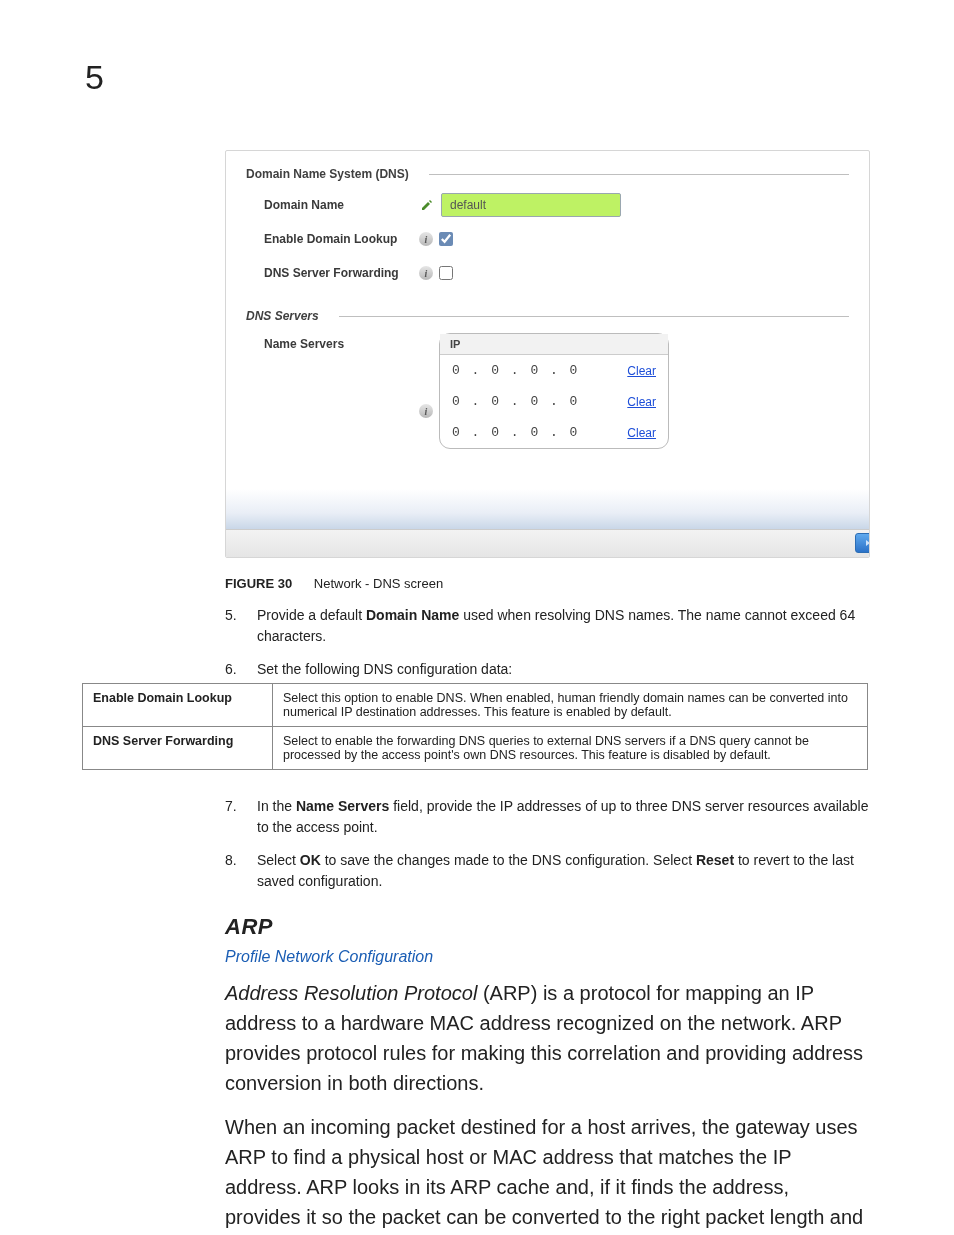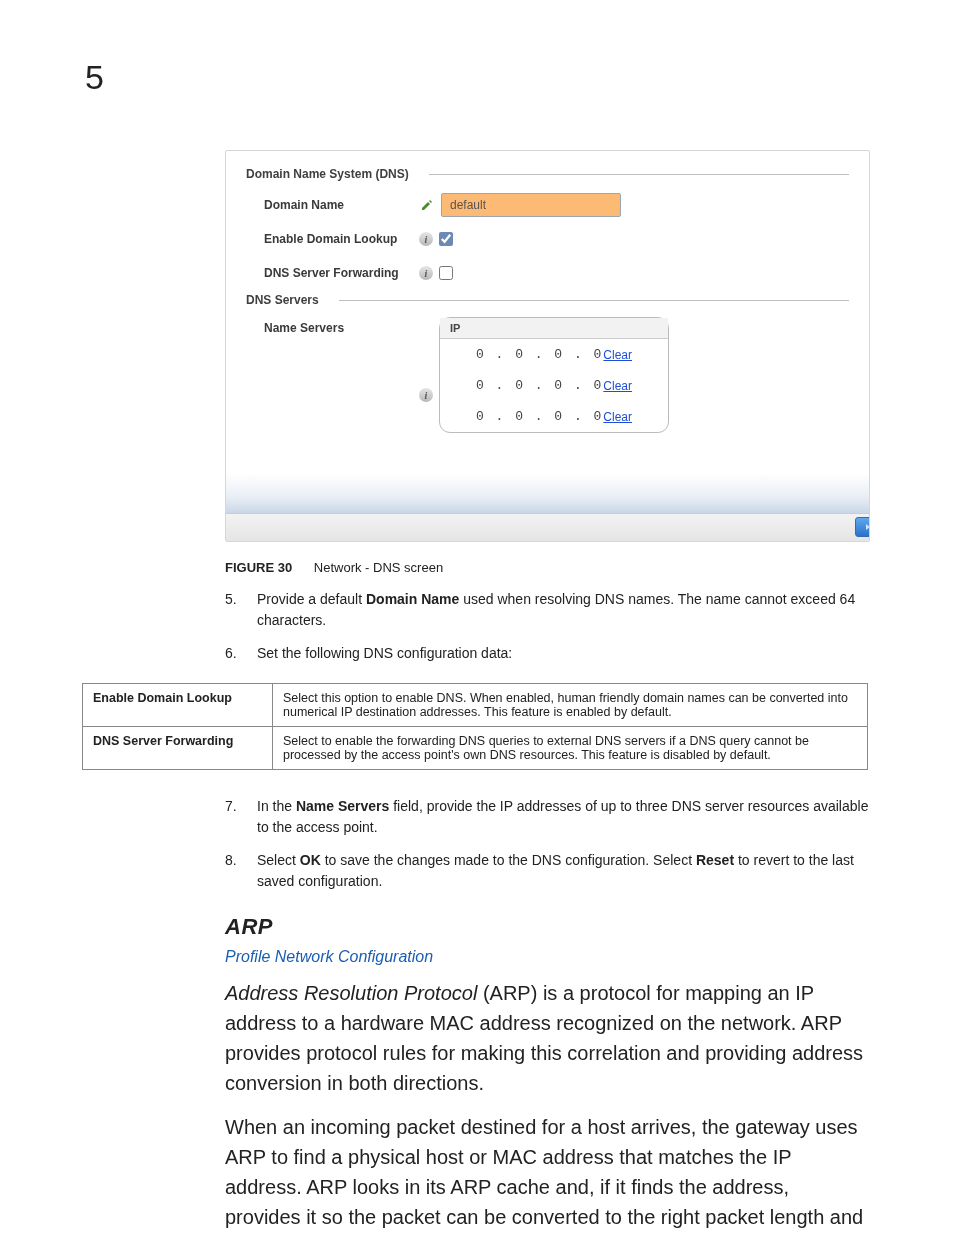--- a/index.html
+++ b/index.html
@@ -78,21 +78,21 @@
     display:inline-flex; align-items:center; justify-content:center;
     margin-right: 6px;
     flex-shrink: 0;
   }
   .info-icon::before { content:"i"; font-size:10px; }
   .edit-icon { color:#4a8b2a; }
   .text-input {
     height: 24px;
     border: 1px solid #9aa7b0;
     border-radius: 2px;
-    background: #fdba74;
+    background: #bef264;
     padding: 2px 8px;
     width: 180px;
     font-size: 12px;
     color:#555;
   }
   input[type=checkbox] {
     width: 14px; height: 14px;
     accent-color: #6b8bb5;
   }
   .ns-table {
@@ -103,21 +103,21 @@
     color:#444;
   }
   .ns-th {
     background:#f2f2f2;
     border-bottom:1px solid #ccc;
     padding: 4px 10px;
     font-weight: bold;
     font-size: 11px;
   }
   .ns-row {
-    display:flex; align-items:center; justify-content:center;
+    display:flex; align-items:center; justify-content:space-between;
     padding: 8px 12px;
     font-family: "Courier New", monospace;
     font-size: 13px;
     letter-spacing: 2px;
   }
   .ns-row .clear-link {
     font-family: Arial,sans-serif;
     letter-spacing: 0;
     font-size: 12px;
     text-decoration: underline;
@@ -242,21 +242,21 @@
         <span class="info-icon"></span>
         <input type="checkbox" checked="" style="">
       </div>
 
       <div class="row">
         <span class="lbl">DNS Server Forwarding</span>
         <span class="info-icon"></span>
         <input type="checkbox" style="">
       </div>
 
-      <div class="section-title" style="margin-top:6px;">
+      <div class="section-title" style="margin-top:22px;font-style:italic;">
         <span>DNS Servers</span>
         <span class="rule"></span>
       </div>
 
       <div class="row" style="align-items:flex-start;">
         <span class="lbl" style="padding-top:4px;">Name Servers</span>
         <span class="info-icon" style="align-self:center; margin-top:40px;"></span>
         <div class="ns-table">
           <div class="ns-th">IP</div>
           <div class="ns-row">

